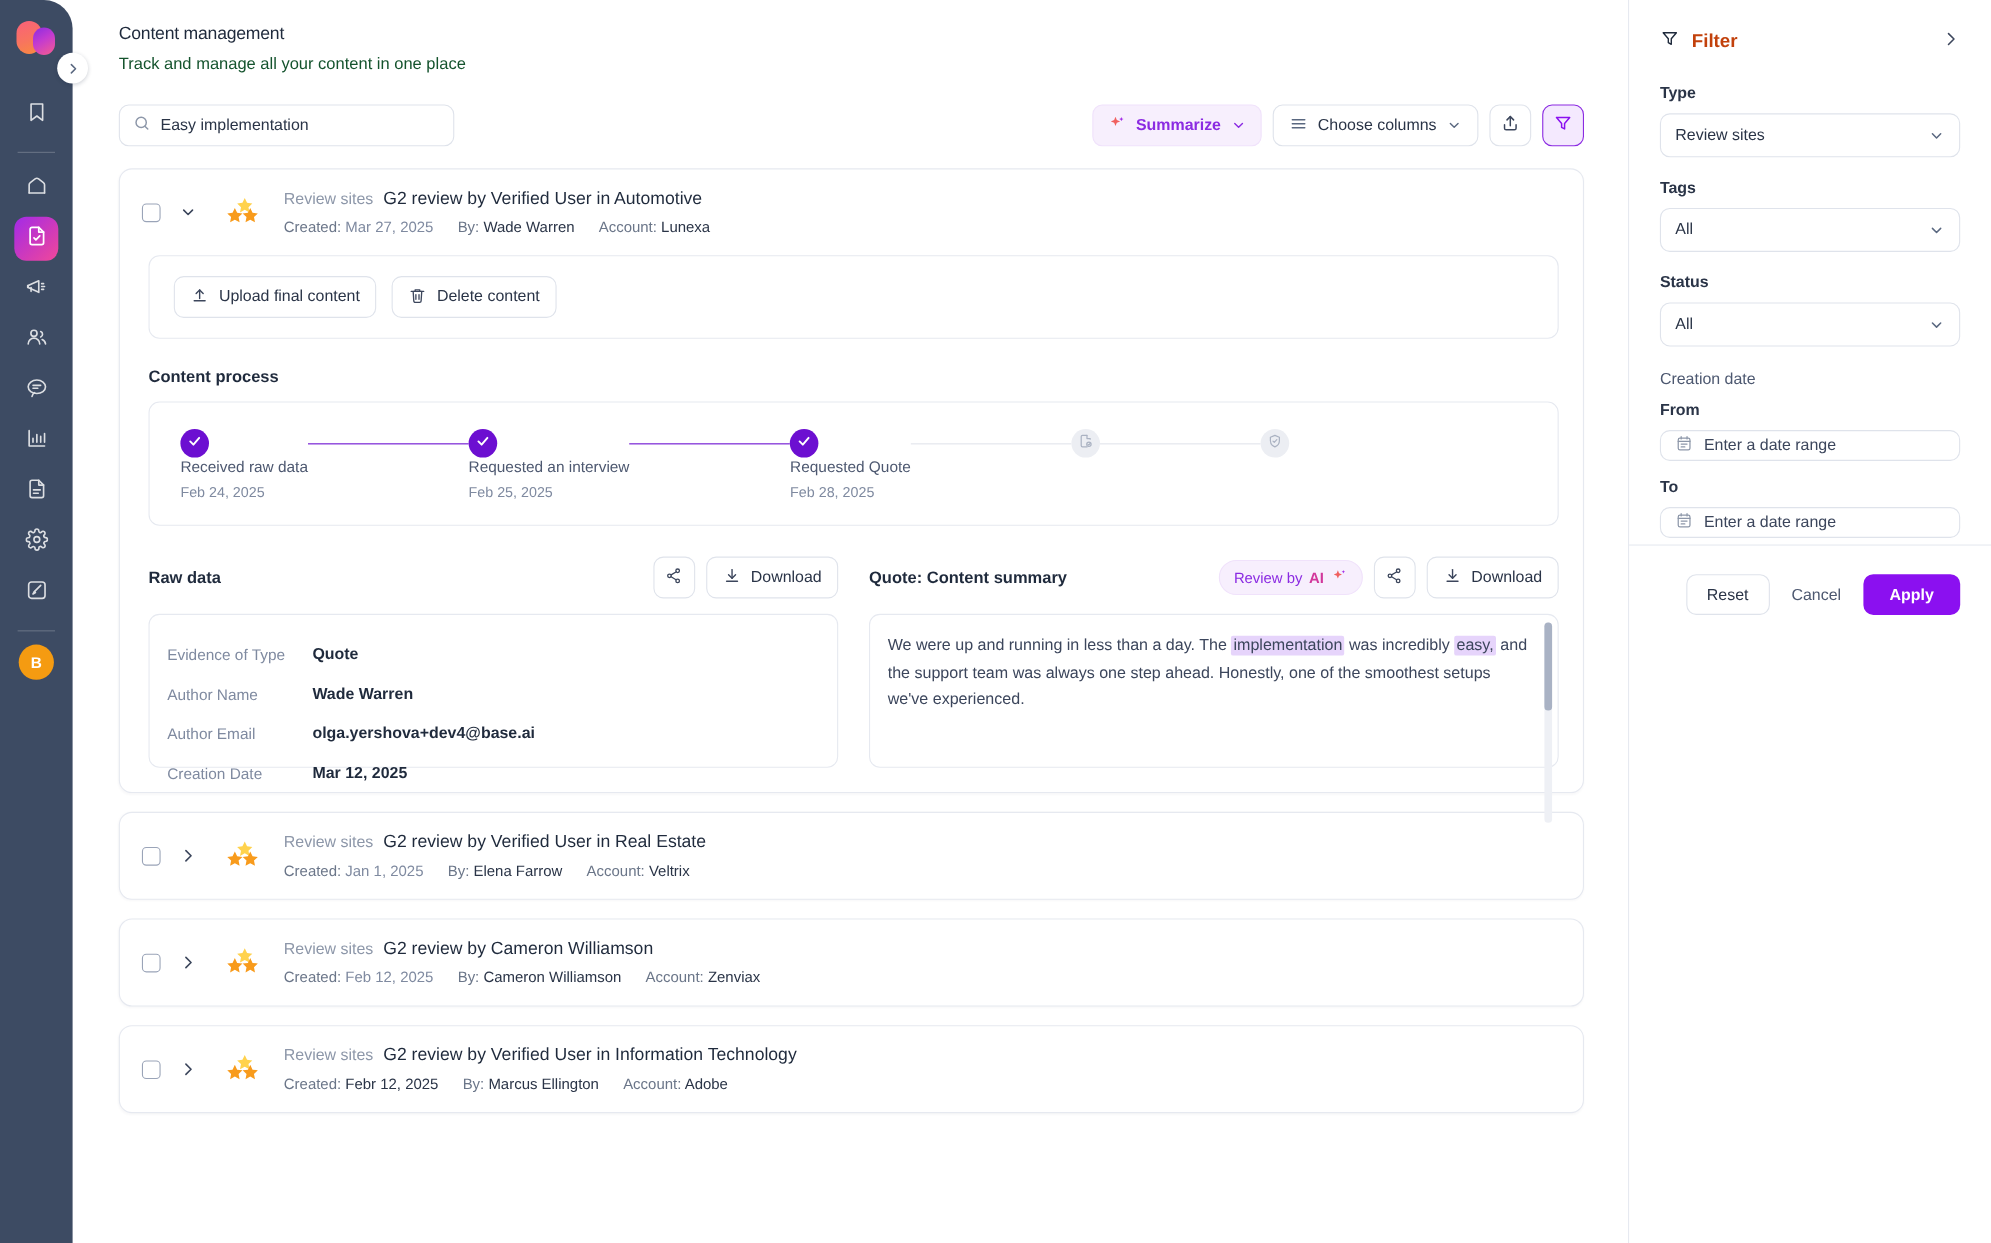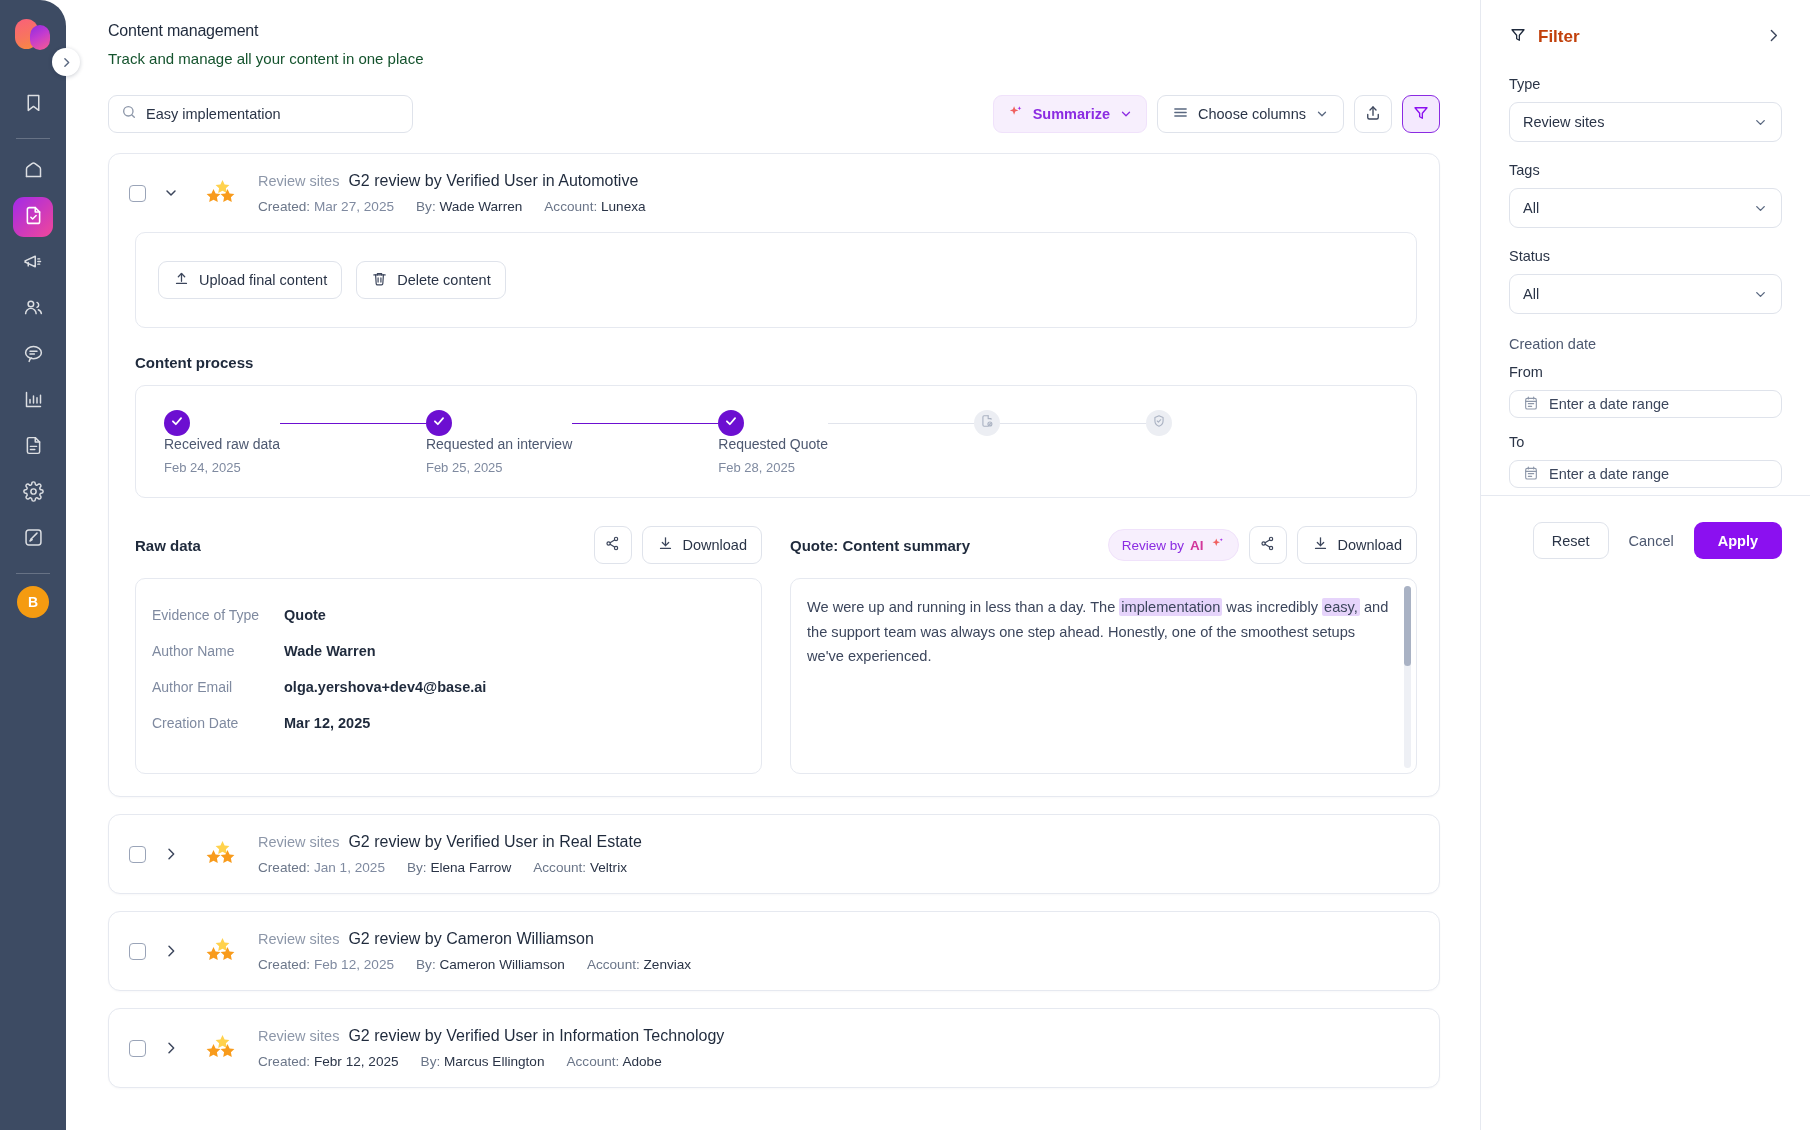--- a/index.html
+++ b/index.html
@@ -106,21 +106,21 @@
   .row-type { font-size: 14.5px; color: #8d97a9; }
   .row-title { font-size: 16px; color: #1f2a3c; }
   .row-line2 { display: flex; gap: 22px; margin-top: 9px; font-size: 13.6px; }
   .meta-k { color: #6b7689; }
   .meta-v { color: #2a3447; }
   .meta-v.muted { color: #7f8aa0; }
 
   .card-body { padding: 0 22px 22px 26px; }
   .action-panel {
     border: 1px solid #e6e9f0; border-radius: 10px; background: #fff;
-    padding: 28px 22px; display: flex; gap: 14px; margin-bottom: 26px;
+    padding: 18px 22px; display: flex; gap: 14px; margin-bottom: 26px;
   }
   .sec-title { font-size: 15px; font-weight: 700; color: #1f2a3c; }
 
   .process-wrap { border: 1px solid #e6e9f0; border-radius: 10px; padding: 24px 28px 22px; margin-top: 14px; }
   .steps { display: flex; align-items: flex-start; }
   .step { position: relative; }
   .step-dot {
     width: 26px; height: 26px; border-radius: 50%;
     display: flex; align-items: center; justify-content: center;
   }
@@ -135,21 +135,21 @@
   .split { display: flex; gap: 28px; margin-top: 28px; }
   .col { flex: 1; min-width: 0; }
   .col-head { display: flex; align-items: center; gap: 10px; margin-bottom: 14px; }
   .col-head .grow { flex: 1; }
   .badge-ai {
     background: #f7effd; border: 1px solid #f0e2fb; border-radius: 999px;
     padding: 6px 13px; font-size: 13.5px; color: #8b2be2;
     display: flex; align-items: center; gap: 6px; white-space: nowrap;
   }
   .badge-ai b { color: #d2379b; }
-  .panel { border: 1px solid #e6e9f0; border-radius: 10px; background: #fff; height: 196px; position: relative; }
+  .panel { border: 1px solid #e6e9f0; border-radius: 10px; background: #fff; height: 140px; position: relative; }
   .kv-rows { padding: 18px 0; }
   .kv-row { display: flex; align-items: center; height: 36px; }
   .kv-k { width: 132px; font-size: 14px; color: #7f8aa0; }
   .kv-v { font-size: 14.5px; color: #1f2a3c; font-weight: 700; }
   .summary-text {
     padding: 16px 22px 16px 16px; font-size: 14.6px; line-height: 1.68; color: #3c465c;
   }
   .hl { background: #e6d4fb; border-radius: 2px; padding: 1px 2px; }
   .sb-track {
     position: absolute; right: 5px; top: 7px; width: 7px; height: 182px;
@@ -159,21 +159,21 @@
 
   
   .filter-panel {
     width: 330px; flex: 0 0 330px; height: 1130px;
     border-left: 1px solid #e6e9f0; background: #fff;
     padding: 26px 28px 0 28px; position: relative;
   }
   .fp-head { display: flex; align-items: center; gap: 11px; margin-bottom: 28px; }
   .fp-title { font-size: 17px; font-weight: 700; color: #c2410c; }
   .fp-close { margin-left: auto; cursor: pointer; }
-  .f-label { font-size: 14.5px; font-weight: 400; color: #2a3447; margin-bottom: 10px; }
+  .f-label { font-size: 14.5px; font-weight: 700; color: #2a3447; margin-bottom: 10px; }
   .f-label.light { font-weight: 400; color: #4d5870; margin-top: 22px; margin-bottom: 12px; }
   .f-select {
     height: 40px; border: 1px solid #dfe3eb; border-radius: 9px; background: #fff;
     display: flex; align-items: center; padding: 0 13px; font-size: 14.5px; color: #2a3447;
     margin-bottom: 20px; cursor: pointer;
   }
   .f-select .gap { flex: 1; }
   .f-date {
     height: 28px; border: 1px solid #dfe3eb; border-radius: 9px; background: #fff;
     display: flex; align-items: center; gap: 10px; padding: 0 13px;

